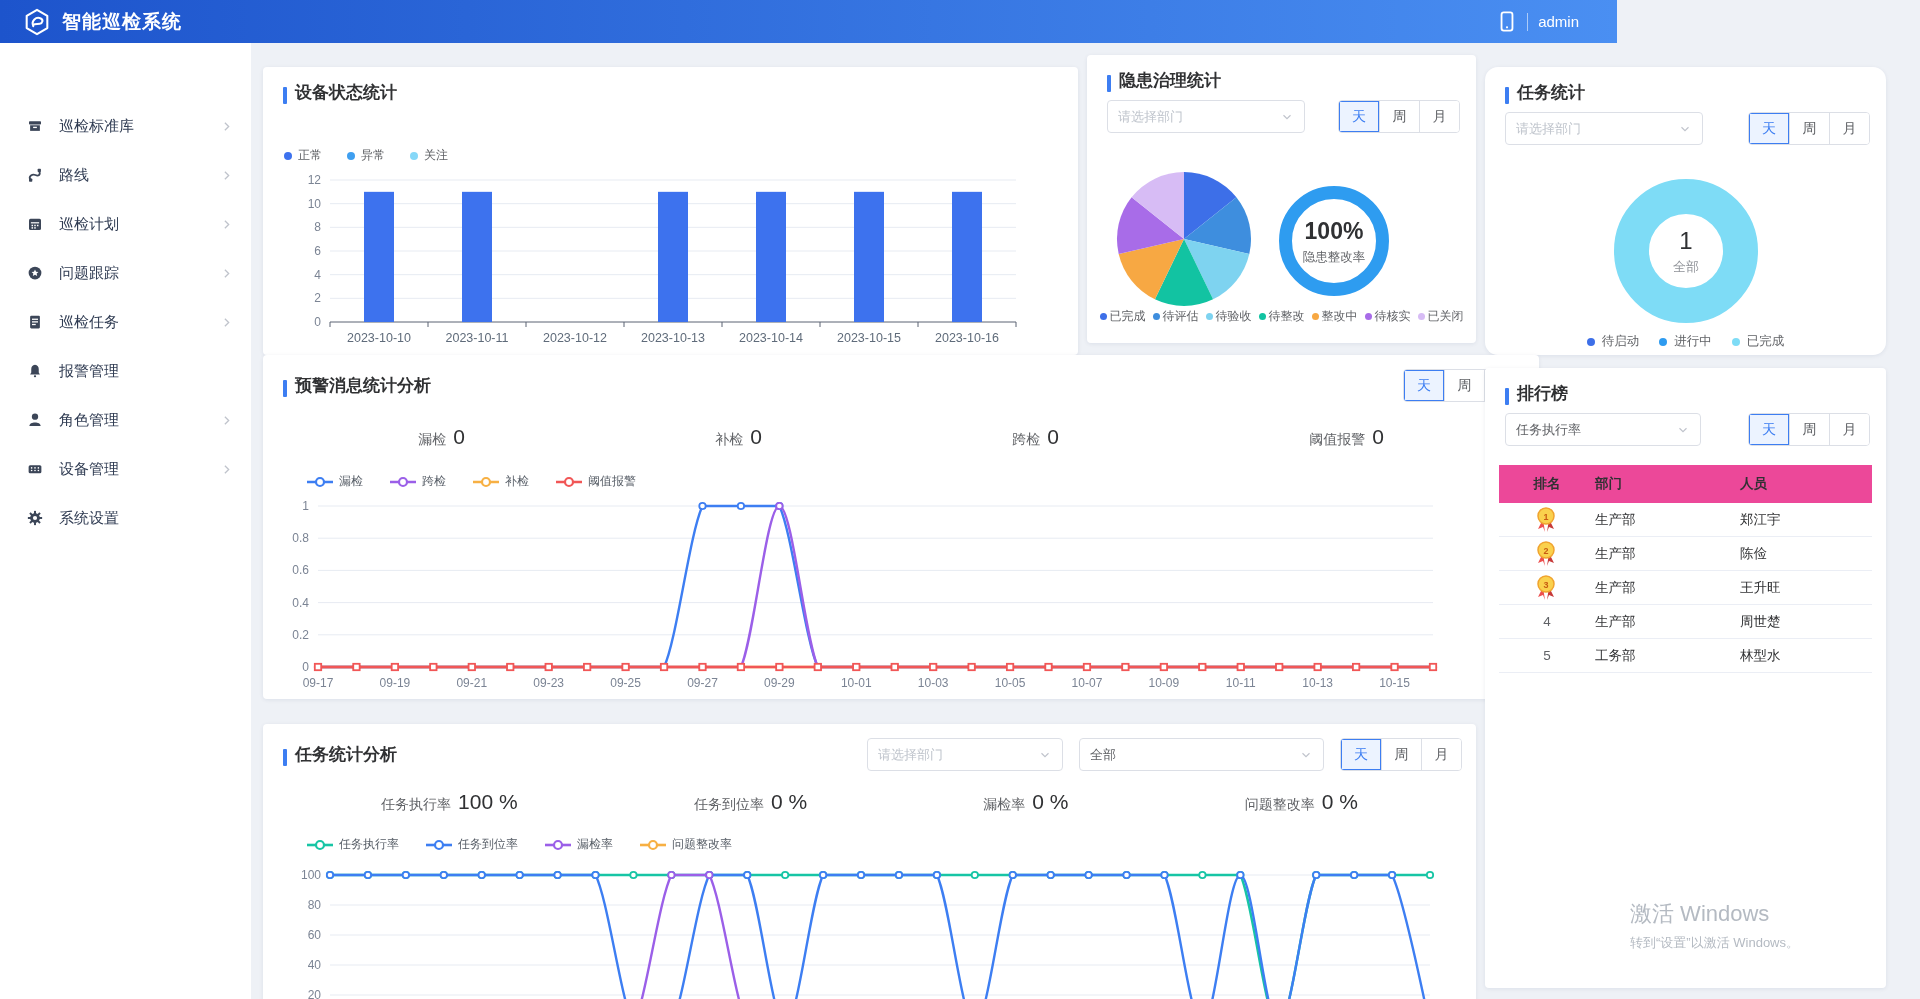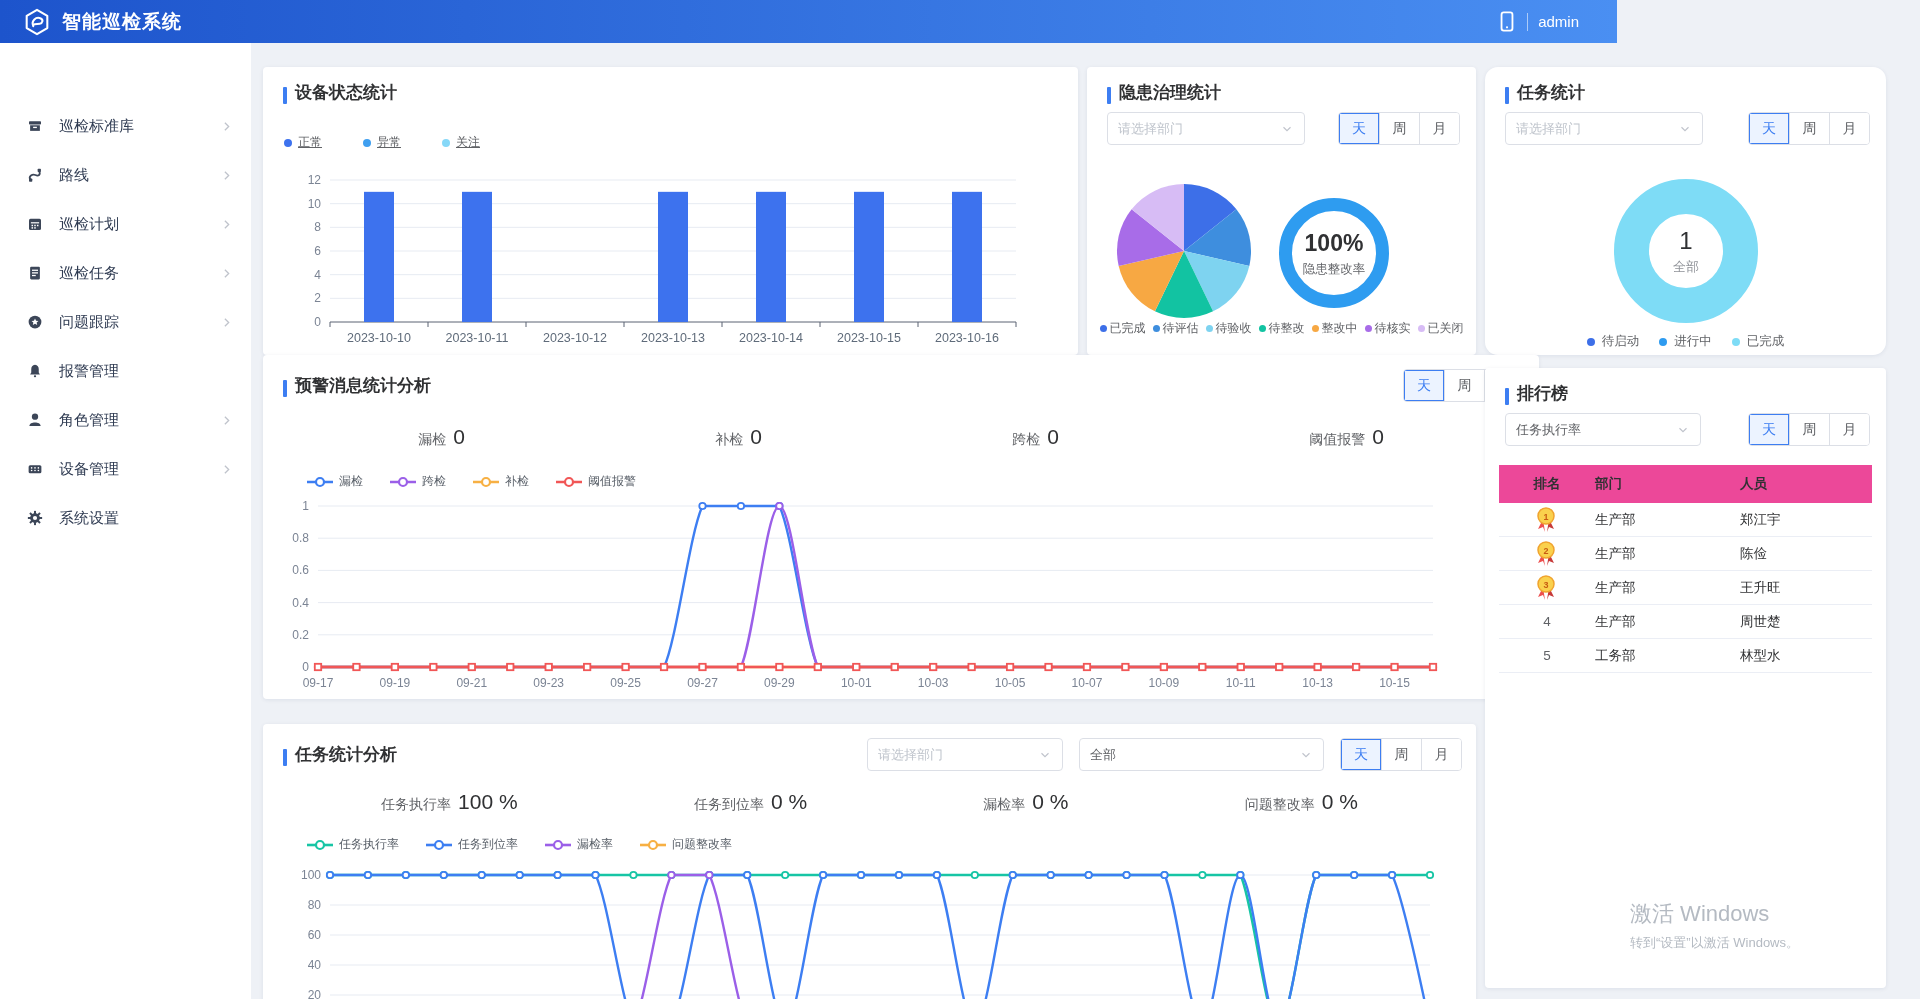--- a/index.html
+++ b/index.html
@@ -35,21 +35,21 @@
   .side-item.active { background:#e9eefb; color:#3d7ef2; }
   .side-item.active .s-ico { color:#3d7ef2; }
   .side-item.active::after { content:""; position:absolute; right:0; top:0; bottom:0; width:4px; background:#3d7ef2; }
   .s-lbl { flex:1; }
   .s-arrow { display:flex; }
 
   
   .main { position:absolute; left:251px; top:43px; right:0; bottom:0; background:#eef1f6; overflow:hidden; }
   .card { position:absolute; background:#fff; border-radius:4px; box-shadow:0 1px 4px rgba(15,35,95,.08); overflow:hidden; }
   #card-device   { left:12px;   top:24px;  width:815px;  height:288px; }
-  #card-hazard   { left:836px;  top:24px;  width:389px;  height:288px; }
+  #card-hazard   { left:836px;  top:12px;  width:389px;  height:288px; }
   #card-task     { left:1234px; top:24px;  width:401px;  height:288px;border-radius:13px; }
   #card-warning  { left:12px;   top:312px; width:1276px; height:344px; }
   #card-rank     { left:1234px; top:325px; width:401px;  height:620px; }
   #card-analysis { left:12px;   top:681px; width:1213px; height:300px; }
 
   .card-head { display:flex; align-items:center; justify-content:space-between; padding:14px 14px 0 20px; }
   .ttl { display:flex; align-items:flex-end; font-size:17px; font-weight:bold; color:#303133; white-space:nowrap; }
   .tbar { width:4px; height:17px; background:#3d7ef2; border-radius:1px; margin-right:8px; }
 
   .tgl { display:flex; border:1px solid #dcdfe6; border-radius:4px; overflow:hidden; height:33px; background:#fff; flex:none; }
@@ -71,21 +71,21 @@
 
   .line-legend { display:flex; align-items:center; gap:26px; font-size:12px; color:#565d66; }
   .line-legend .li { display:flex; align-items:center; gap:5px; cursor:pointer; }
 
   .stats-row { position:absolute; left:0; right:0; display:flex; justify-content:space-around; padding:0 30px; }
   .stat { display:flex; align-items:baseline; }
   .stat .lb { font-size:14px; color:#606266; }
   .stat b { font-size:21px; font-weight:500; color:#303133; margin-left:7px; }
 
   
-  #devLegend { position:absolute; top:67px; left:21px; gap:41px;text-decoration:underline; }
+  #devLegend { position:absolute; top:80px; left:21px; gap:25px; }
   #devChart  { position:absolute; top:95px; left:12px; }
 
   
   #hzPie  { position:absolute; left:22px;  top:114px; }
   #hzRing { position:absolute; left:187px; top:126px; }
   #hzLegend { position:absolute; left:0; right:0; top:253px; display:flex; justify-content:center; gap:7px; font-size:12px; color:#606266; }
   #hzLegend .li { display:flex; align-items:center; cursor:pointer; }
   #hzLegend .dot { width:7px; height:7px; margin-right:3px; }
 
   
@@ -188,41 +188,41 @@
       <span class="s-lbl">巡检计划</span>
       <span class="s-arrow">
         <svg width="13" height="13" viewBox="0 0 24 24" fill="none" stroke="#c0c4cc" stroke-width="2.4">
           <path d="M9 5 16 12 9 19"></path>
         </svg>
       </span>
     </div>
     <div class="side-item">
       <span class="s-ico">
         <svg viewBox="0 0 24 24" width="18" height="18" fill="currentColor">
+          <circle cx="12" cy="12" r="8.5"></circle>
+          <path fill="#fff" d="M12 7.2 13.4 10.2 16.6 10.5 14.2 12.7 14.9 15.9 12 14.2 9.1 15.9 9.8 12.7 7.4 10.5 10.6 10.2Z"></path>
+        </svg>
+      </span>
+      <span class="s-lbl">问题跟踪</span>
+      <span class="s-arrow">
+        <svg width="13" height="13" viewBox="0 0 24 24" fill="none" stroke="#c0c4cc" stroke-width="2.4">
+          <path d="M9 5 16 12 9 19"></path>
+        </svg>
+      </span>
+    </div>
+    <div class="side-item">
+      <span class="s-ico">
+        <svg viewBox="0 0 24 24" width="18" height="18" fill="currentColor">
           <rect x="5.5" y="3.5" width="13" height="17" rx="1.5"></rect>
           <rect x="8" y="7.5" width="8" height="1.7" fill="#fff"></rect>
           <rect x="8" y="11" width="8" height="1.7" fill="#fff"></rect>
           <rect x="8" y="14.5" width="5" height="1.7" fill="#fff"></rect>
         </svg>
       </span>
       <span class="s-lbl">巡检任务</span>
-      <span class="s-arrow">
-        <svg width="13" height="13" viewBox="0 0 24 24" fill="none" stroke="#c0c4cc" stroke-width="2.4">
-          <path d="M9 5 16 12 9 19"></path>
-        </svg>
-      </span>
-    </div>
-    <div class="side-item">
-      <span class="s-ico">
-        <svg viewBox="0 0 24 24" width="18" height="18" fill="currentColor">
-          <circle cx="12" cy="12" r="8.5"></circle>
-          <path fill="#fff" d="M12 7.2 13.4 10.2 16.6 10.5 14.2 12.7 14.9 15.9 12 14.2 9.1 15.9 9.8 12.7 7.4 10.5 10.6 10.2Z"></path>
-        </svg>
-      </span>
-      <span class="s-lbl">问题跟踪</span>
       <span class="s-arrow">
         <svg width="13" height="13" viewBox="0 0 24 24" fill="none" stroke="#c0c4cc" stroke-width="2.4">
           <path d="M9 5 16 12 9 19"></path>
         </svg>
       </span>
     </div>
     <div class="side-item">
       <span class="s-ico">
         <svg viewBox="0 0 24 24" width="18" height="18" fill="currentColor">
           <path d="M12 3.5 C8.5 3.5 7 6.5 7 9.5 L7 14 5.5 16.5 18.5 16.5 17 14 17 9.5 C17 6.5 15.5 3.5 12 3.5Z"></path>

